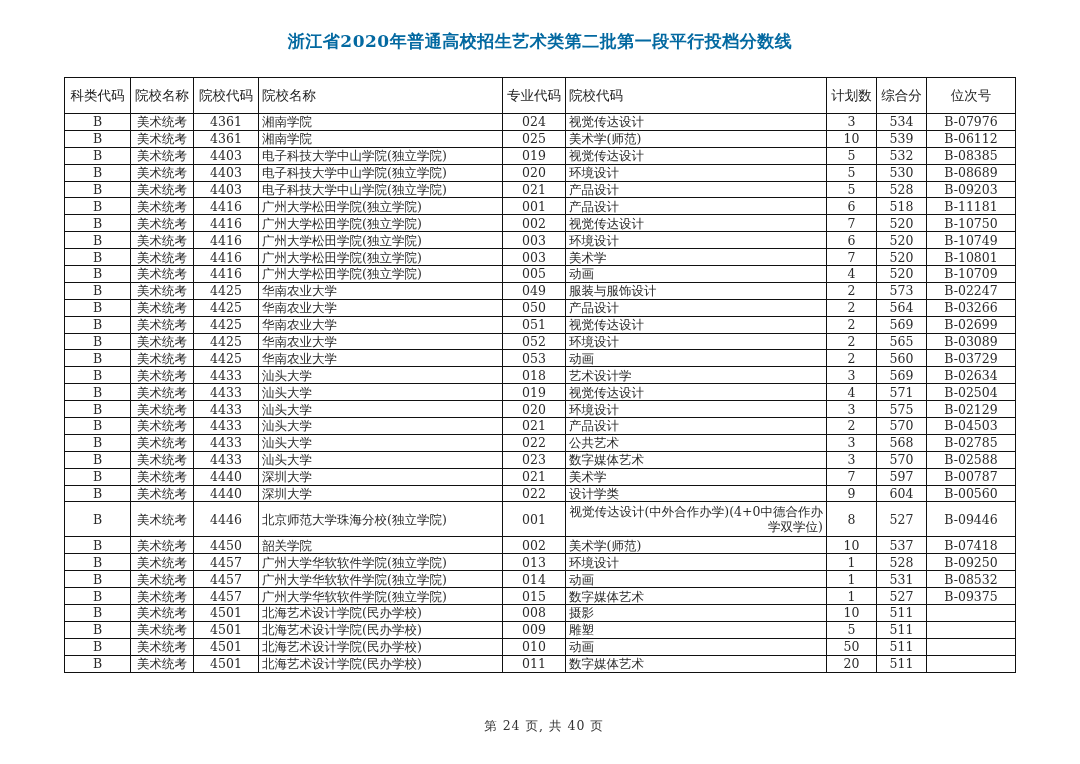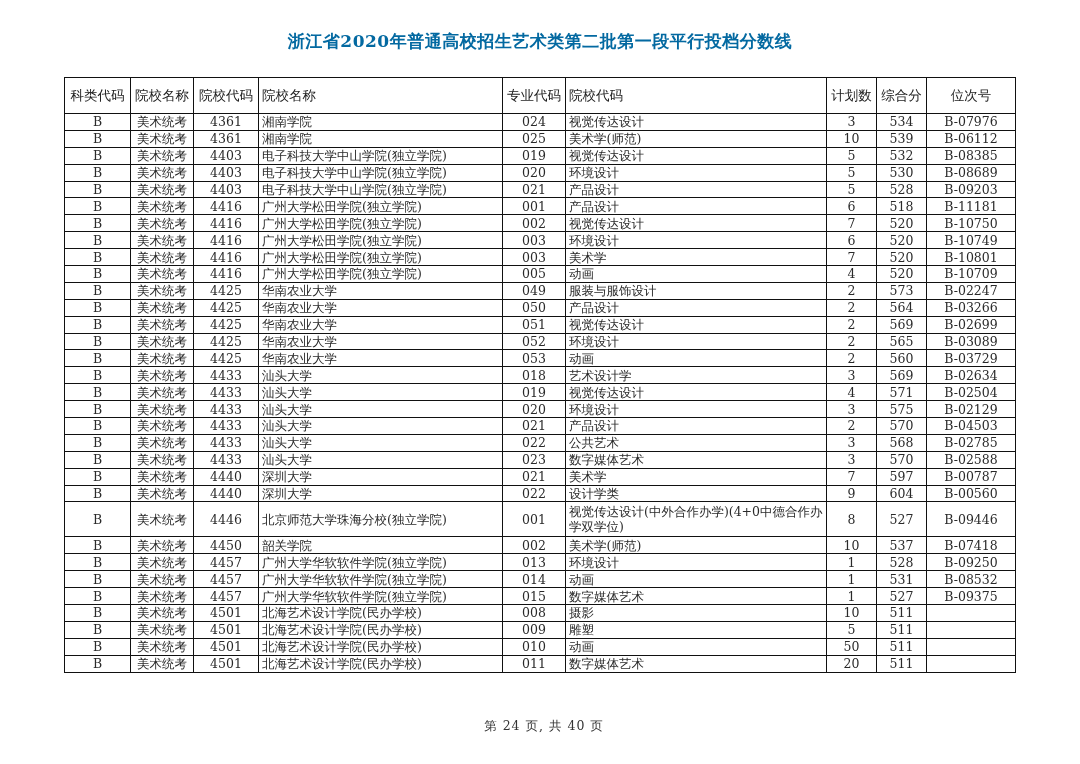--- a/index.html
+++ b/index.html
@@ -9,21 +9,21 @@
            font-size: 17px; font-weight: bold; letter-spacing: 0.5px; color: #0369a1; }
   table.grid { position: absolute; left: 64px; top: 77px; border-collapse: collapse;
                table-layout: fixed; width: 951px; }
   table.grid td, table.grid th { border: 1.5px solid #111; padding: 0 3px; font-size: 12.5px;
                line-height: 15px; height: 15.9px; white-space: nowrap; overflow: hidden;
                font-weight: normal; color: #2a2a2a; }
   table.grid th { height: 35px; font-size: 13.5px; color: #222; }
   table.grid td.c, table.grid th.c { text-align: center; }
   table.grid td.l, table.grid th.l { text-align: left; }
   table.grid tr.tall td { height: 34px; }
-  table.grid td.wrap { white-space: normal; line-height: 15px; }
+  table.grid td.wrap { white-space: normal; line-height: 15px; text-align: right; }
   .footer { position: absolute; left: 4px; top: 718px; width: 1080px; text-align: center;
             font-size: 12.5px; color: #333; letter-spacing: 1px; }
 </style>
 </head>
 <body>
 
 <div class="title">浙江省2020年普通高校招生艺术类第二批第一段平行投档分数线</div>
 
 <table class="grid">
   <colgroup>

